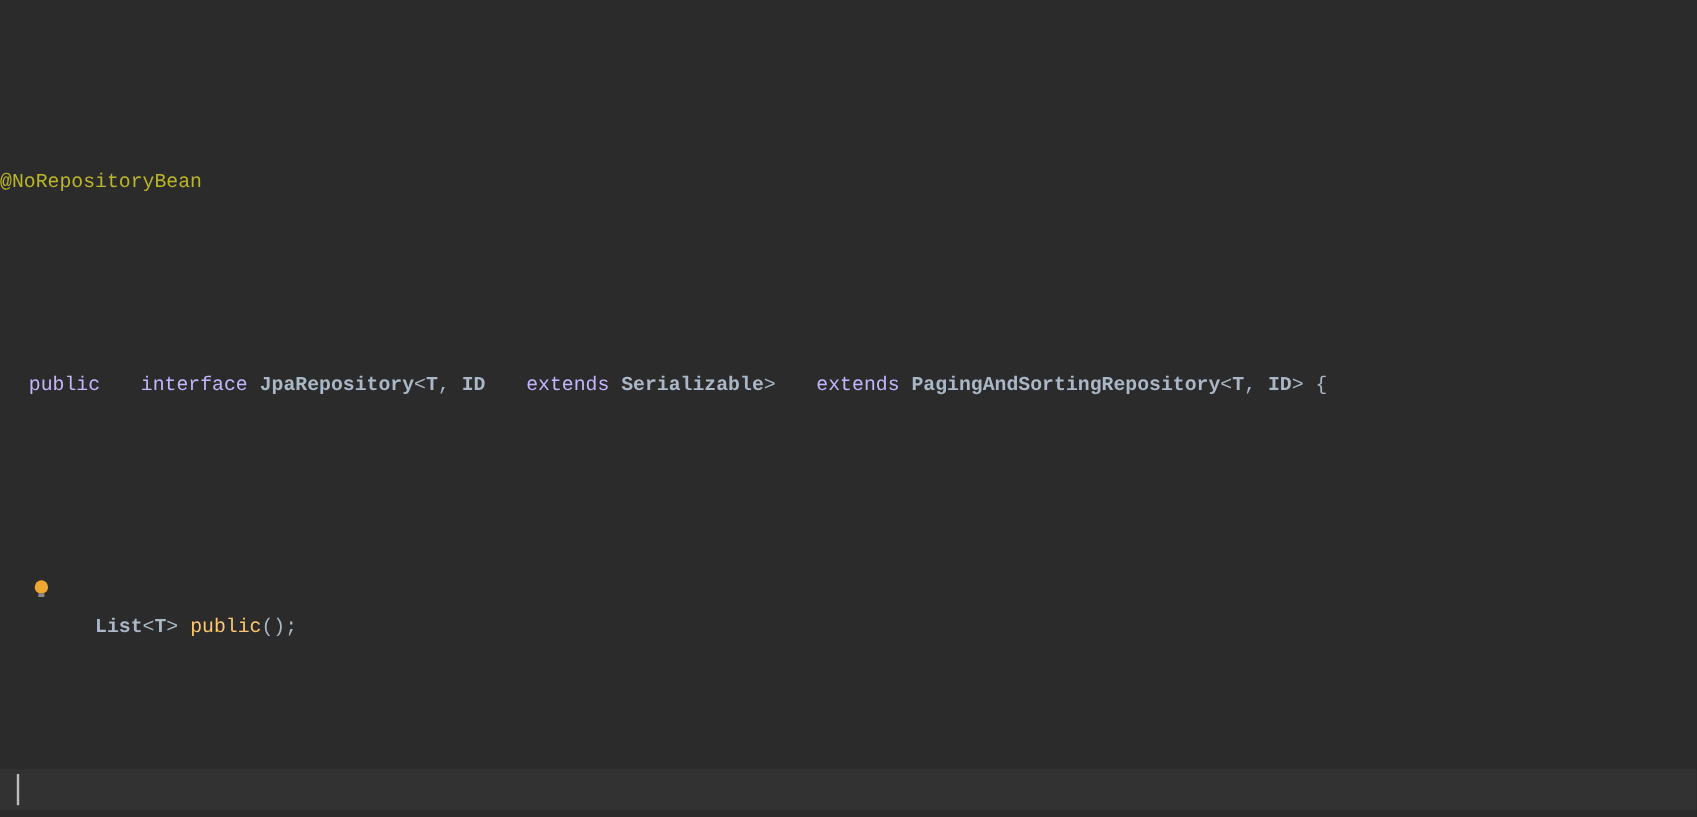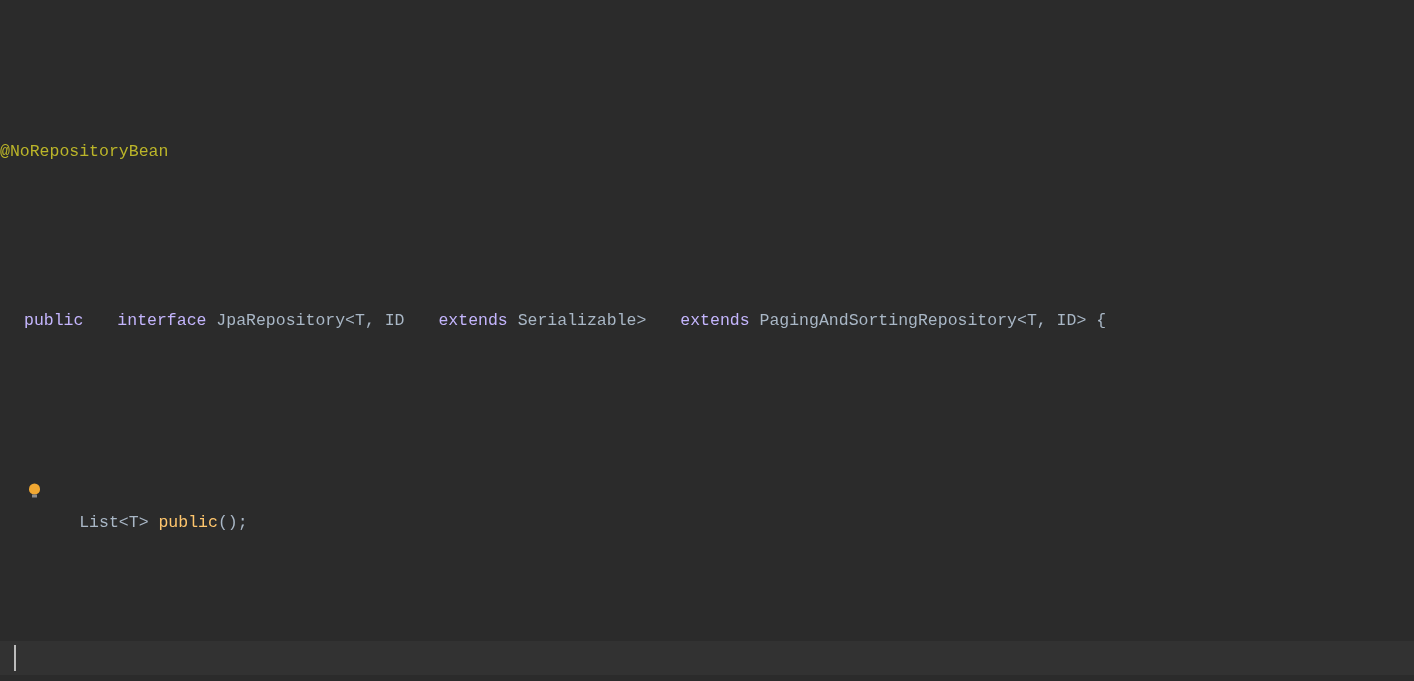--- a/index.html
+++ b/index.html
@@ -48,21 +48,21 @@
     content: "";
     position: absolute;
     bottom: -3px;
     left: 3px;
     width: 5px;
     height: 3px;
     background: #8a8a8a;
   }
   .annotation { color: #bbb529; }
   .keyword { color: #c4b5fd; margin-left: 24px; }
-  .identifier { color: #a9b7c6; }
+  .identifier { color: #a9b7c6; font-weight: bold; }
   .punct { color: #a9b7c6; }
   .method { color: #ffc66d; }
   .caret {
     position: absolute;
     left: 14px;
     top: 0;
     width: 1.5px;
     height: 26px;
     margin-top:4px;
     background: #bbbbbb;

